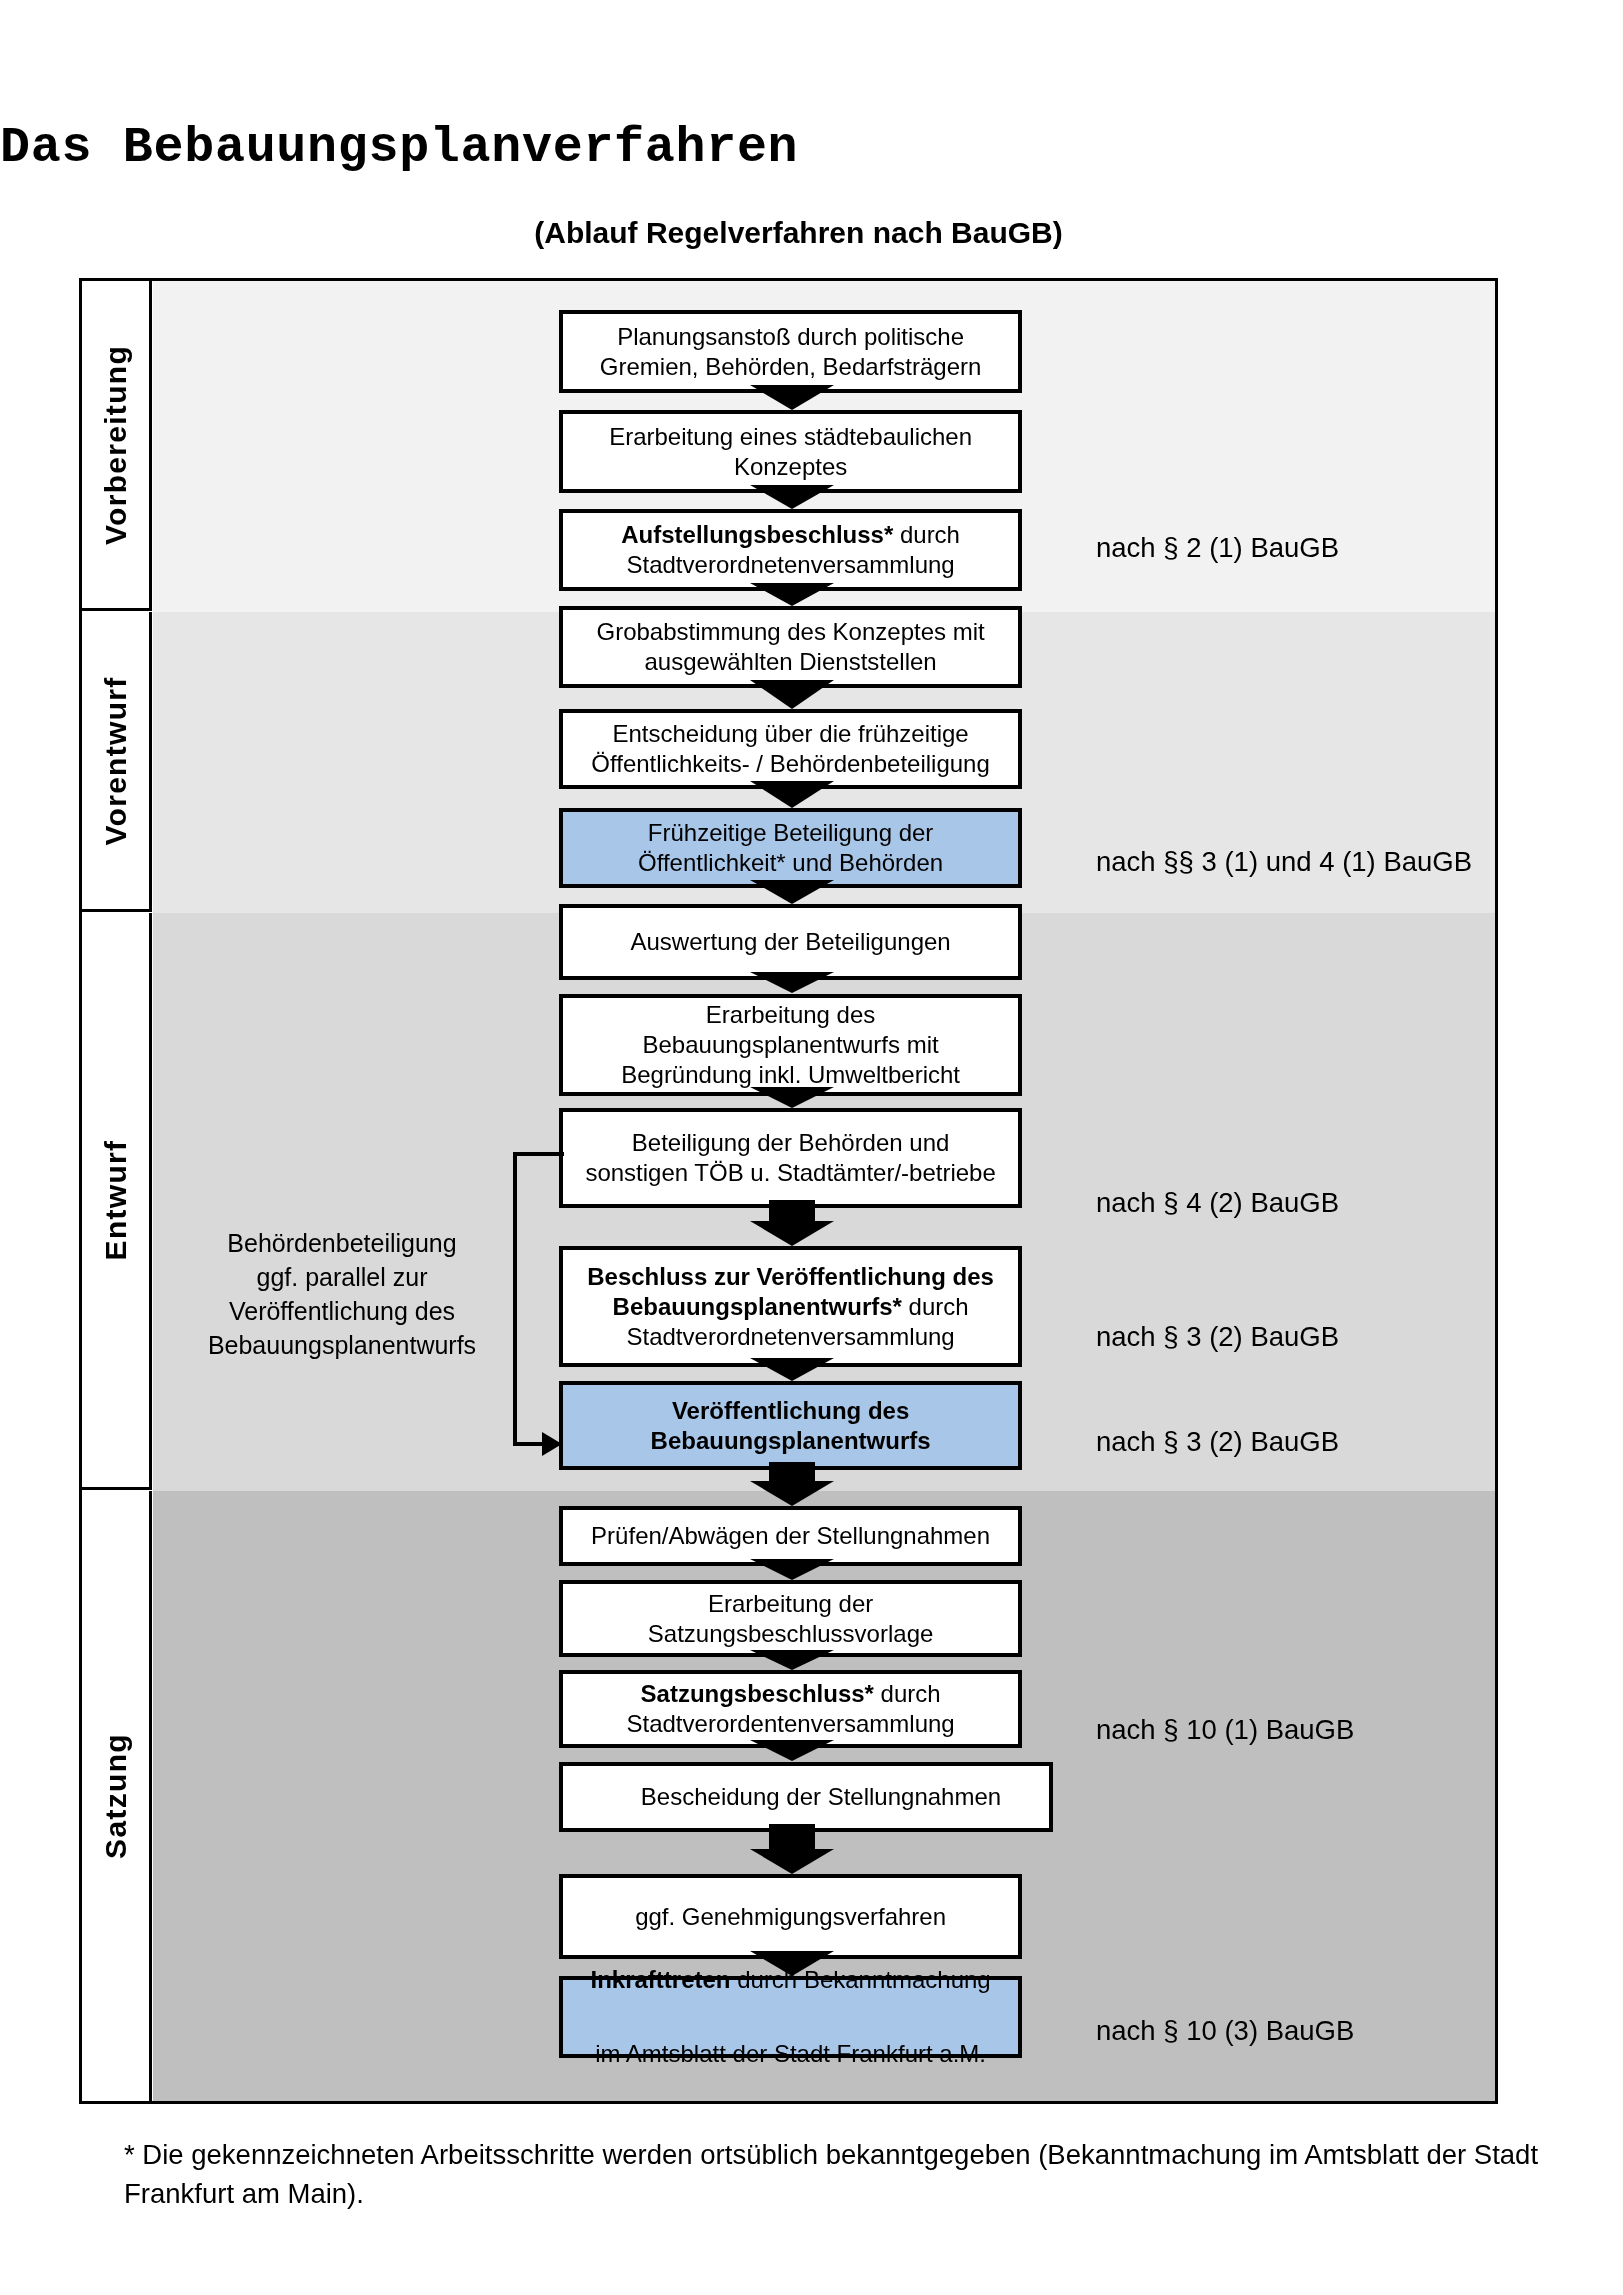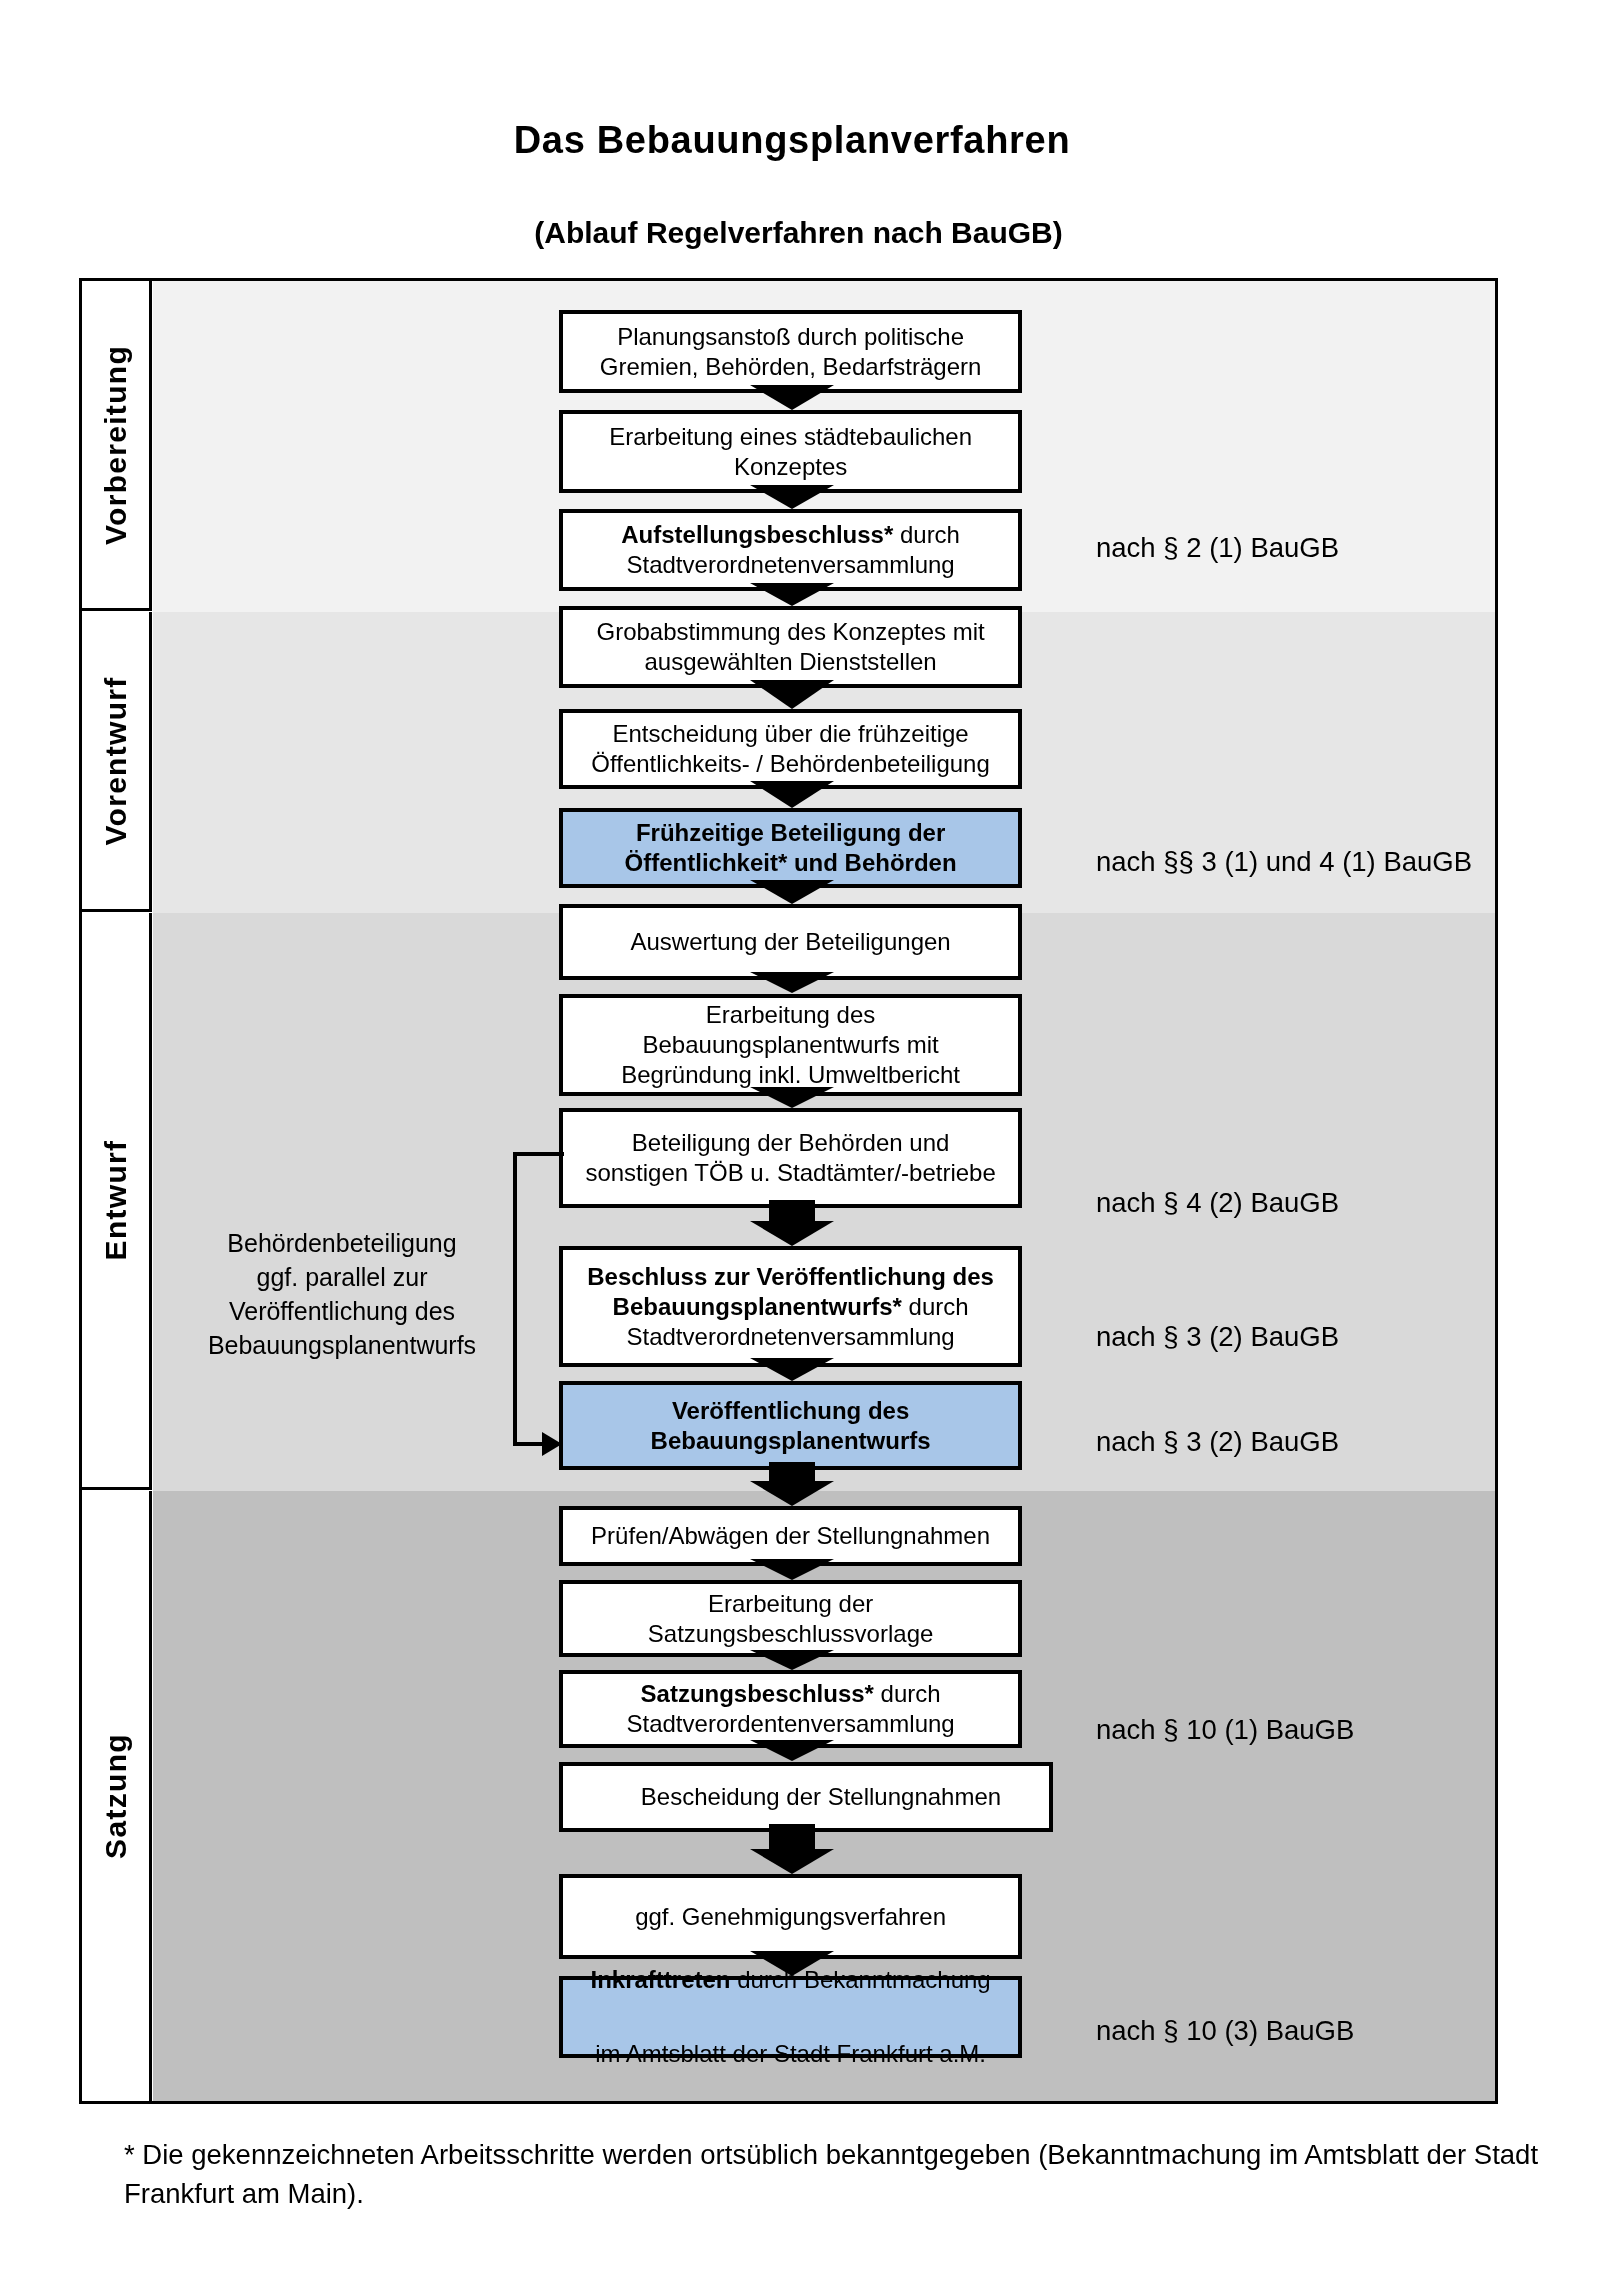--- a/index.html
+++ b/index.html
@@ -1,19 +1,19 @@
 <!DOCTYPE html>
 <html style="font-size:10.5px"><head>
 <meta charset="utf-8">
 <style>
   html,body{margin:0;padding:0;background:#fff;}
   #page{position:relative;width:1623px;height:2295px;background:#fff;overflow:hidden;
         font-family:"Liberation Sans", sans-serif;color:#000;}
-  .title{position:absolute;top:119px;left:0;width:1584px;text-align:center;
-         font-size:38px;font-weight:bold;letter-spacing:0.7px;}
+  .title{position:absolute;top:119px;left:0;width:1584px;text-align:left;
+         font-size:50px;font-weight:bold;letter-spacing:0.7px;font-family:Liberation Mono, monospace;}
   .subtitle{position:absolute;top:216px;left:0;width:1597px;text-align:center;
             font-size:30px;font-weight:bold;}
   .container{position:absolute;left:79px;top:278px;width:1413px;height:1820px;
              border:3.9px solid #000;background:#fff;}
   .strip{position:absolute;left:71px;width:1342px;}
   .s1{top:0;height:331px;background:#F2F2F2;}
   .s2{top:331px;height:301px;background:#E6E6E6;}
   .s3{top:632px;height:578px;background:#D9D9D9;}
   .s4{top:1210px;height:610px;background:#BFBFBF;}
   .pcell{position:absolute;left:0;width:67px;background:#fff;border-right:3.9px solid #000;}
@@ -91,21 +91,21 @@
       <div>ausgewählten Dienststellen</div>
     </div>
     <div class="arr" style="top:399px;border-top:29.5px solid #000;"></div>
 
     <div class="fbox" style="top:428px;height:72px;">
       <div>Entscheidung über die frühzeitige</div>
       <div>Öffentlichkeits- / Behördenbeteiligung</div>
     </div>
     <div class="arr" style="top:500px;border-top:27px solid #000;"></div>
 
-    <div class="fbox blue" style="top:527px;height:72px;font-weight:bold;">
+    <div class="fbox blue" style="top:527px;height:72px;font-weight:normal;">
       <div>Frühzeitige Beteiligung der</div>
       <div>Öffentlichkeit* und Behörden</div>
     </div>
     <div class="arr" style="top:599px;border-top:24px solid #000;"></div>
 
     <div class="fbox" style="top:623px;height:68px;">
       <div>Auswertung der Beteiligungen</div>
     </div>
     <div class="arr" style="top:691px;border-top:21.6px solid #000;"></div>
 

